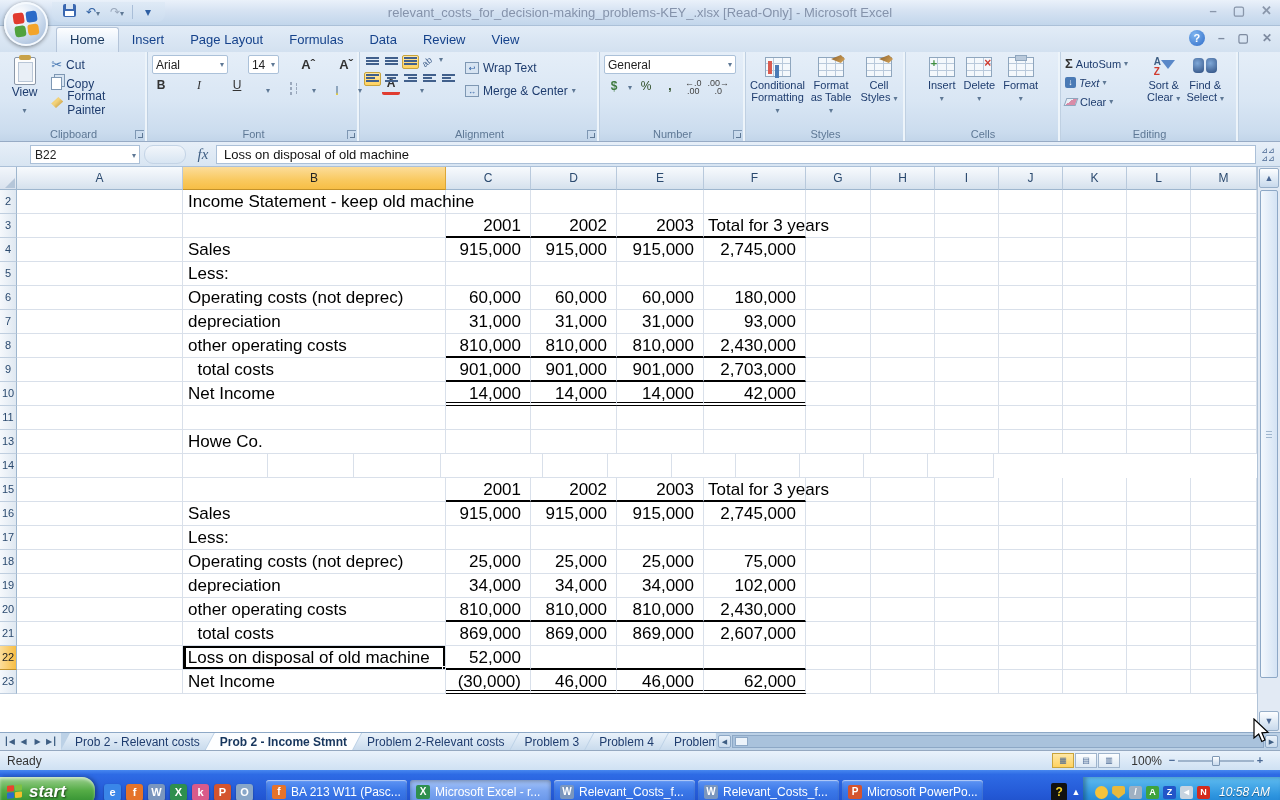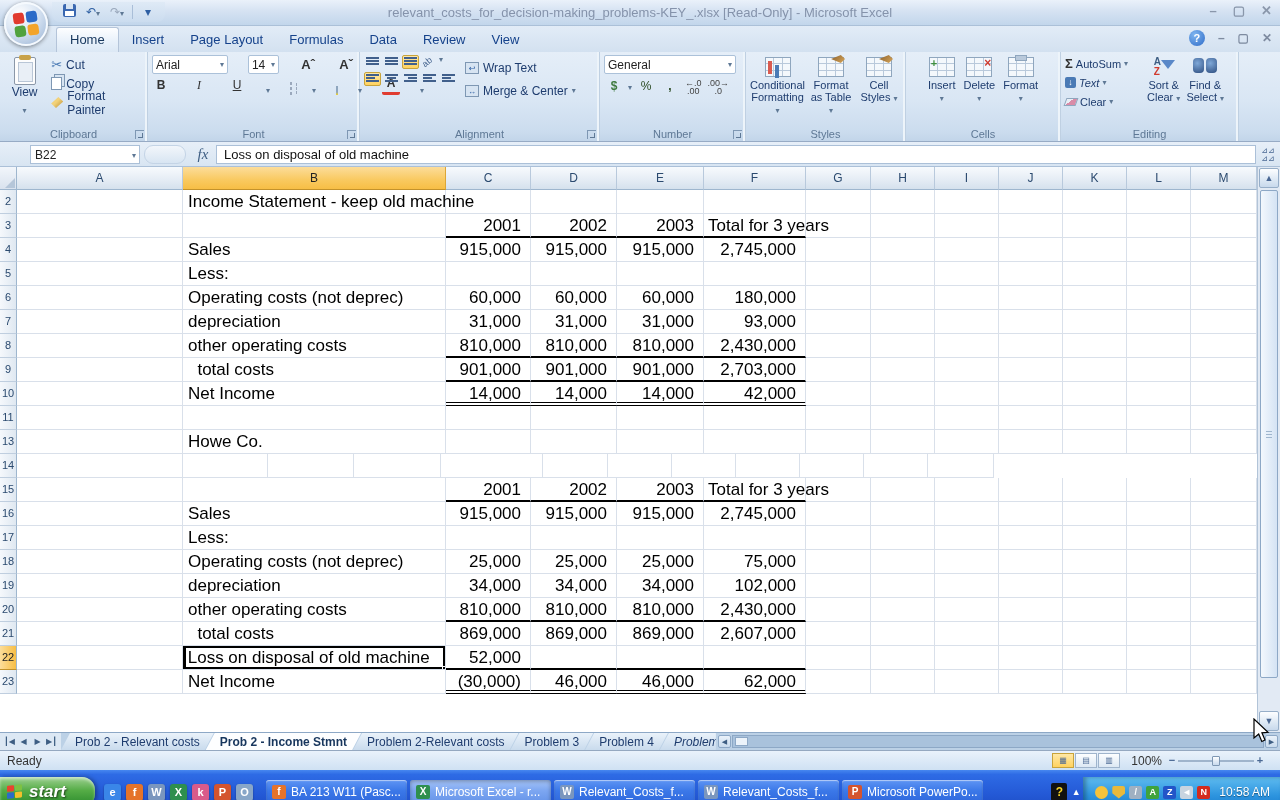--- a/index.html
+++ b/index.html
@@ -196,21 +196,21 @@
   
   .tabsbar { position:absolute; top:732px; left:0; right:0; height:18px; background:#BCD1E6;
     border-top:1px solid #8DA8C6; display:flex; align-items:stretch; overflow:hidden; }
   .navs { display:flex; align-items:center; gap:1px; background:#DCE8F4; padding:0 3px; }
   .nav { width:13px; text-align:center; font-size:8px; color:#3E5E83; }
   #sheet-tabs { display:flex; }
   .stab { position:relative; padding:2px 14px 0; font-size:12px; color:#1E3C6E; white-space:nowrap;
     background:linear-gradient(#EAF2FA,#C9DBED); clip-path:polygon(9px 0,100% 0,calc(100% - 9px) 100%,0 100%);
     margin-right:-8px; }
   .stab.active { background:#FDFEFF; font-weight:bold; color:#17365D; z-index:6; }
-  .stab.trunc { max-width:56px; overflow:hidden; clip-path:polygon(9px 0,100% 0,100% 100%,0 100%);font-style:italic; }
+  .stab.trunc { max-width:56px; overflow:hidden; clip-path:polygon(9px 0,100% 0,100% 100%,0 100%); }
   .hscroll { flex:1; display:flex; align-items:center; gap:1px; padding:0 2px 0 10px; }
   .harr { width:13px; height:13px; background:linear-gradient(#EAF2FA,#C9DBED); border:1px solid #8DA8C6;
     border-radius:2px; font-size:7px; color:#3E5E83; text-align:center; line-height:12px; }
   .htrack { flex:1; height:13px; background:#A9C2DC; border:1px solid #8DA8C6; position:relative; }
   .hthumb { position:absolute; left:2px; top:1px; width:13px; height:9px; background:#ECF3FA; border:1px solid #8DA8C6; }
 
   
   .statusbar { position:absolute; top:750px; left:0; right:0; height:20px;
     background:linear-gradient(#EAF2FB,#CFE1F3); border-top:1px solid #95A8C0; font-size:12px; color:#333; }
   .ready { position:absolute; left:7px; top:3px; }
@@ -247,21 +247,21 @@
   .tbtn.active { background:linear-gradient(#A6C4F8,#7CA6F1 45%,#6492E8);
     box-shadow:inset 0 1px 4px rgba(0,0,0,.35); }
   .ticon { flex:none; width:14px; height:14px; border-radius:2px; font-size:10px; font-weight:bold;
     text-align:center; line-height:14px; color:#fff; }
   .qmark { flex:none; width:16px; height:18px; background:#111; color:#F5D327; font-weight:bold;
     text-align:center; line-height:18px; font-size:12px; border-radius:2px; margin:0 2px; }
   .collapse { flex:none; color:#fff; font-size:9px; width:14px; text-align:center; }
   .tray { flex:none; height:30px; display:flex; align-items:center; gap:4px; padding:0 10px 0 12px;
     background:linear-gradient(#5FBCF0,#2E95DF 60%,#1C7FD0); box-shadow:inset 3px 0 4px rgba(0,0,0,.3); }
   .trayicon { width:13px; height:13px; font-size:9px; font-weight:bold; color:#fff; text-align:center; line-height:13px; border-radius:2px; }
-  .clock { color:#fff; font-size:12px; margin-left:5px; text-shadow:0 1px 1px rgba(0,0,0,.4); }
+  .clock { color:#fff; font-size:12px; margin-left:5px; text-shadow:0 1px 1px rgba(0,0,0,.4);font-style:italic; }
 
   .cursor { position:absolute; left:1252px; top:718px; z-index:99; }
 </style>
 </head>
 <body>
 
 <div id="screen">
 
   <div class="titlebar">
     <div class="qat">

